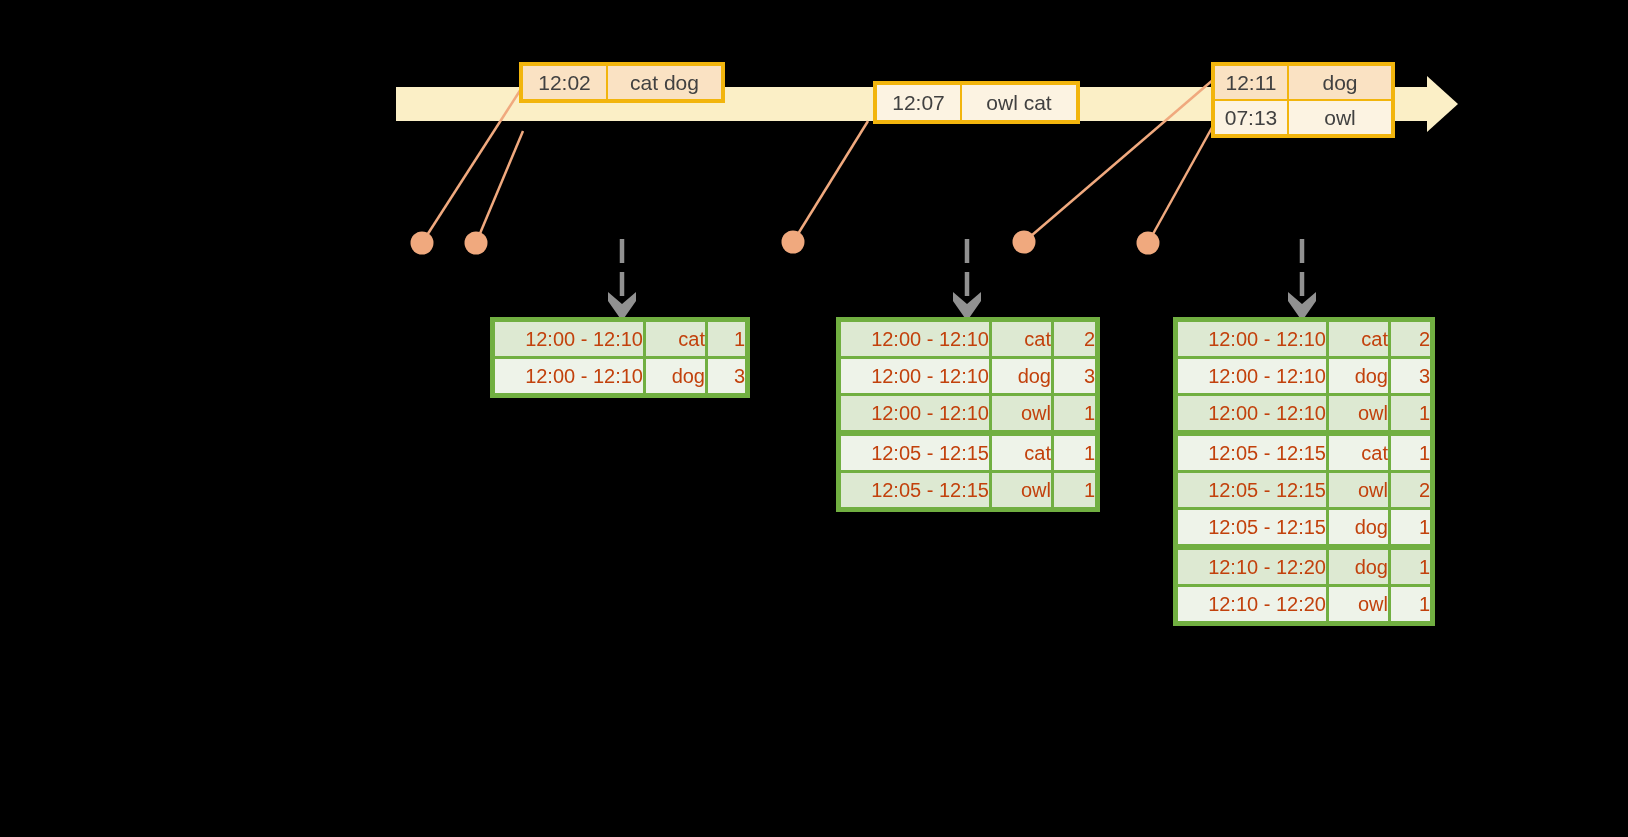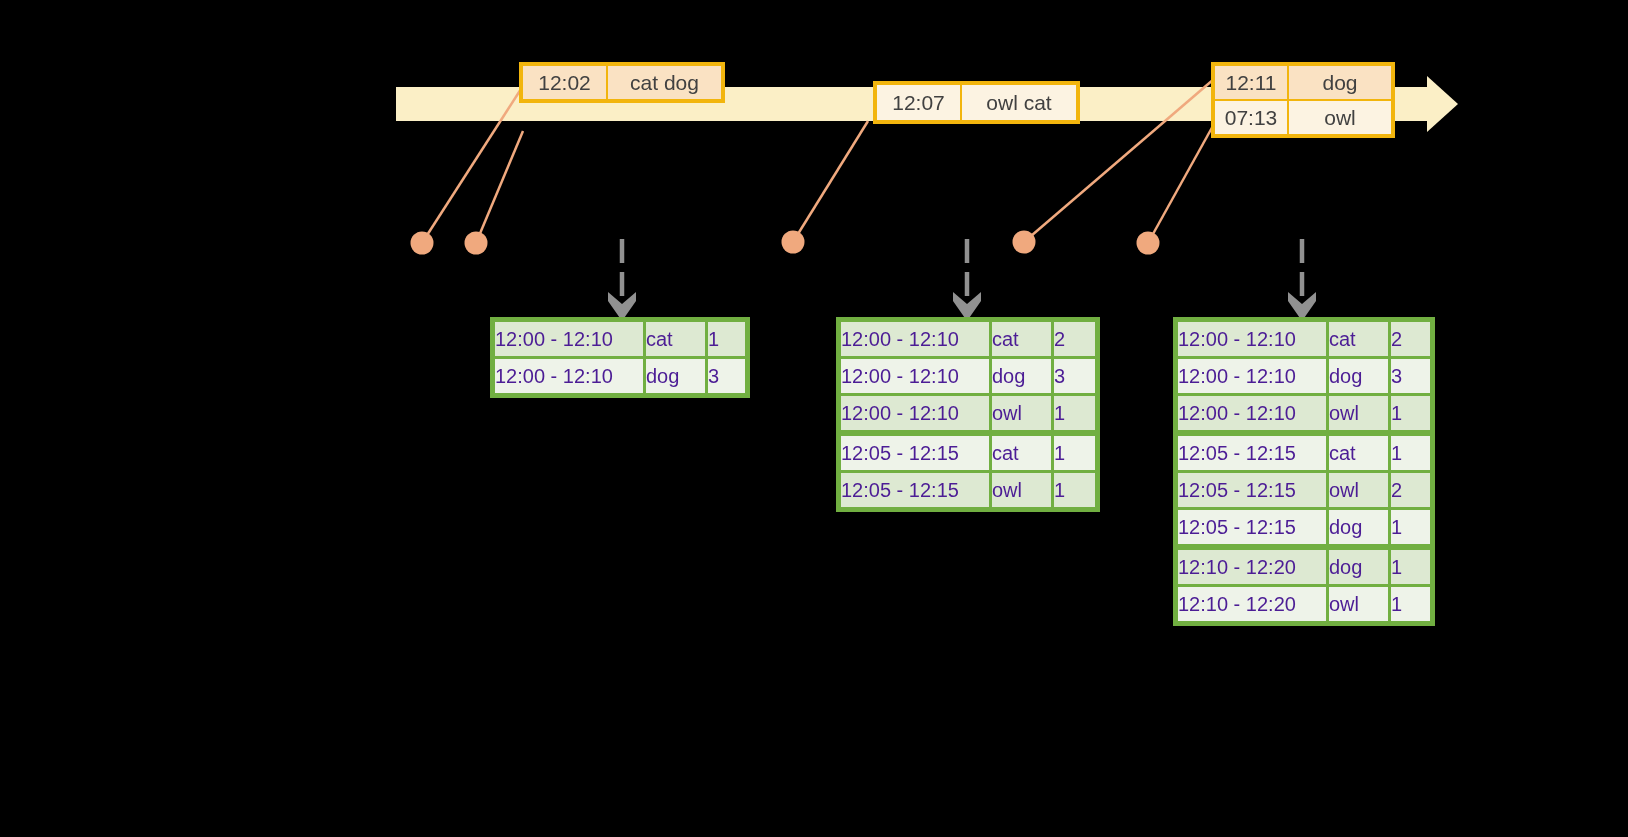--- a/index.html
+++ b/index.html
@@ -24,22 +24,22 @@
   }
   .etable tr.peach td { background: #FAE2C3; }
   .etable tr.cream td { background: #FCF3E2; }
   #etable-2 td { height: 35px; }
 
   
   .rtable { border: 5px solid #71AF41; }
   .rtable td {
     border: 3px solid #71AF41;
     height: 34px; padding: 0;
-    text-align: left; vertical-align: middle;
-    font-size: 20px; color: #4c1d95;
+    text-align: right; vertical-align: middle;
+    font-size: 20px; color: #c2410c;
     background: #EEF3E9;
   }
   .rtable tr.t td { background: #DDE9D2; }
   .rtable tr.group td { border-top-width: 6px; }
 </style>
 </head>
 <body>
 
 <div id="canvas">
 

